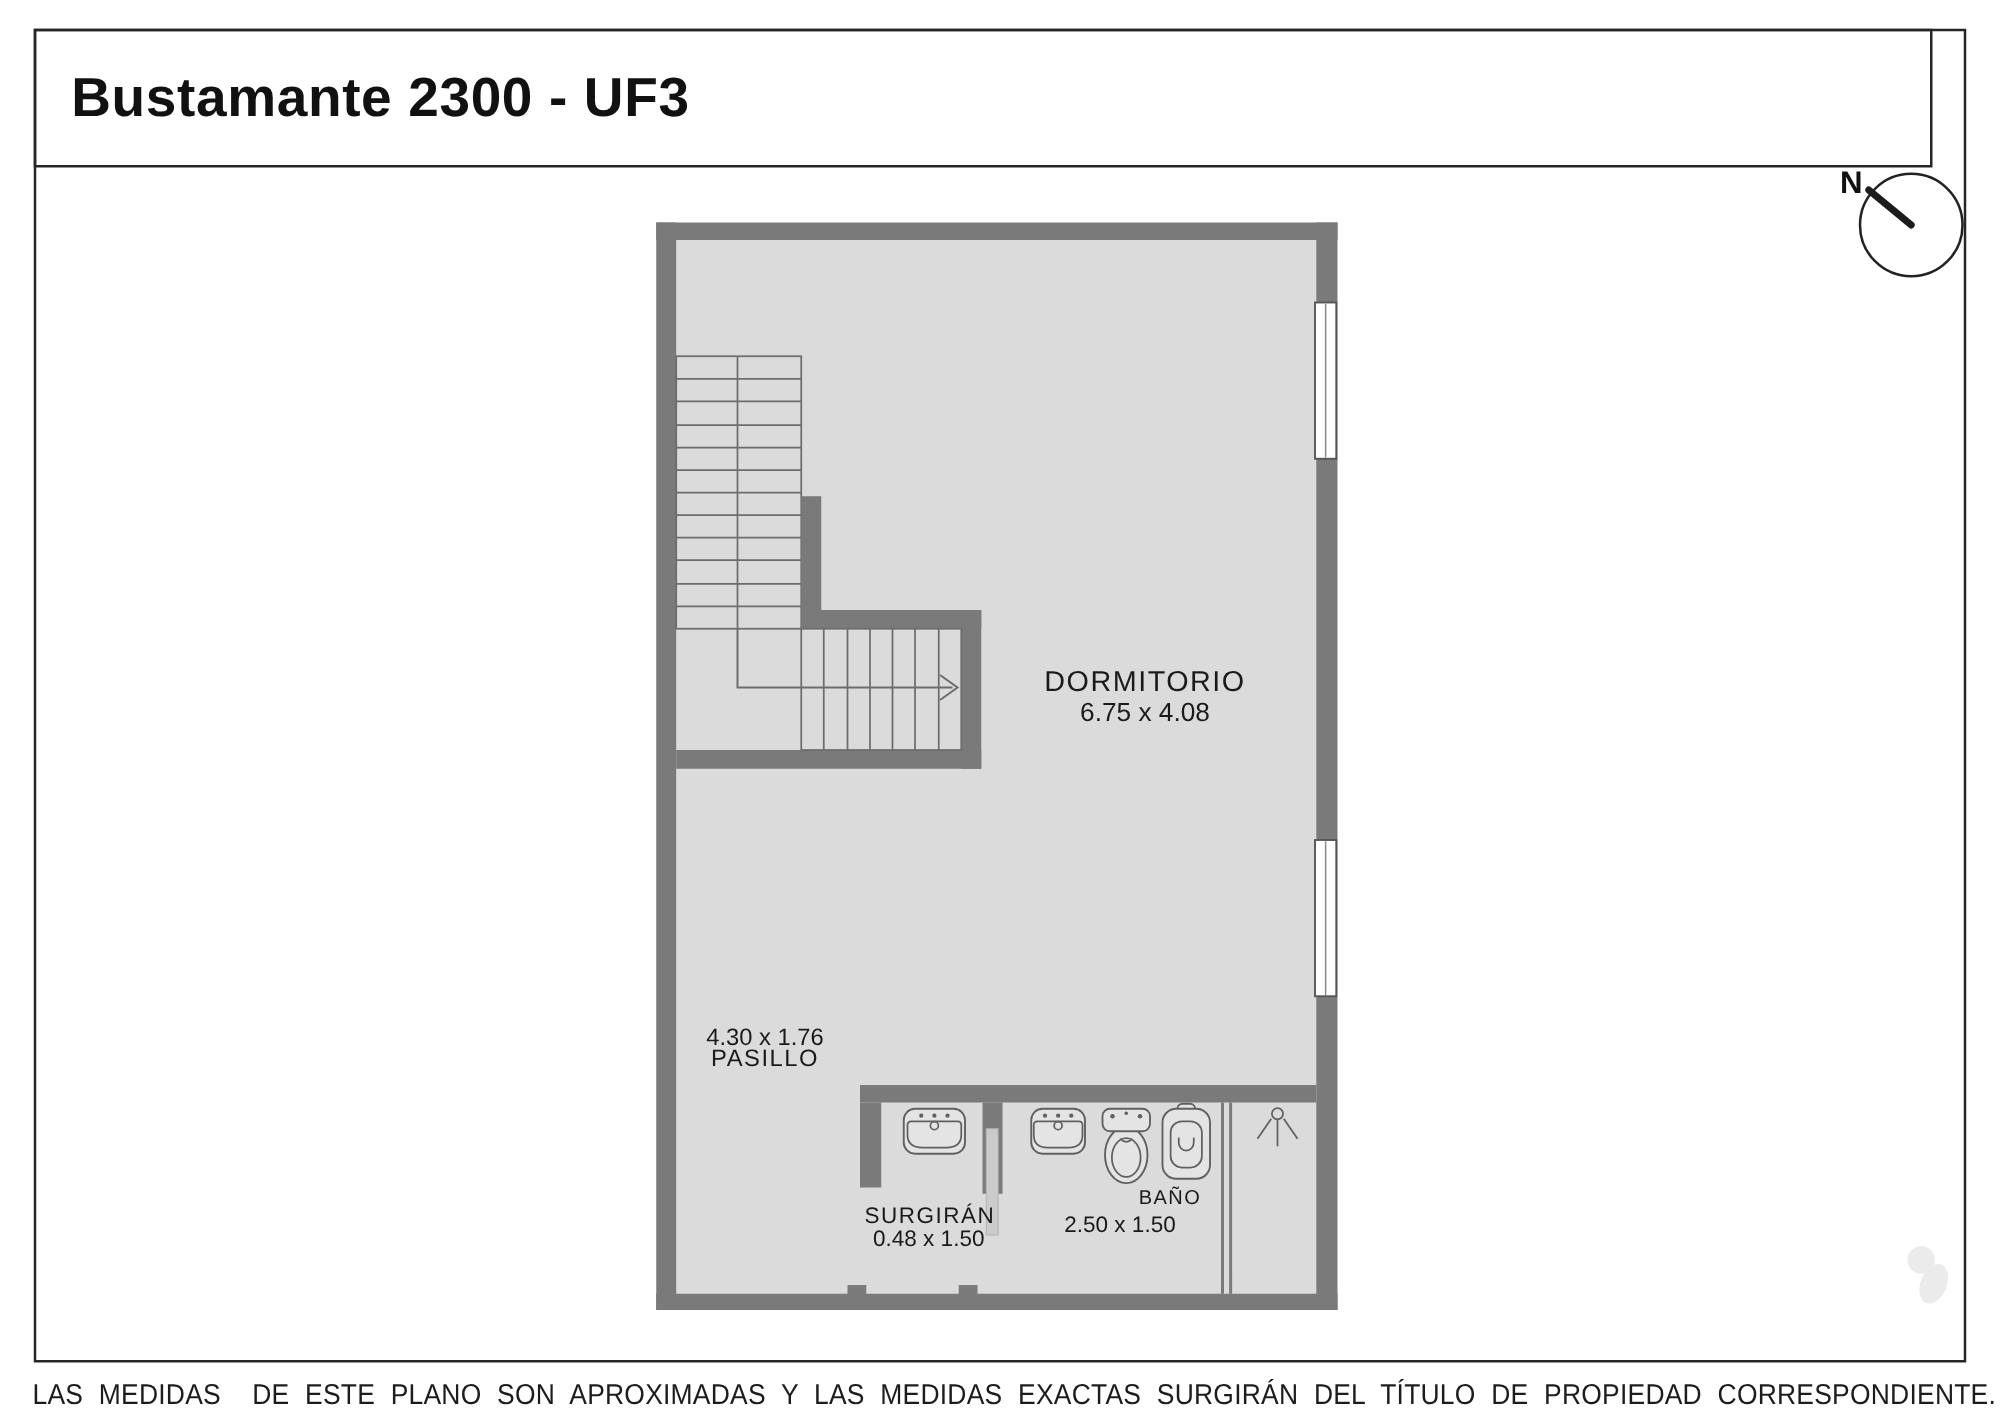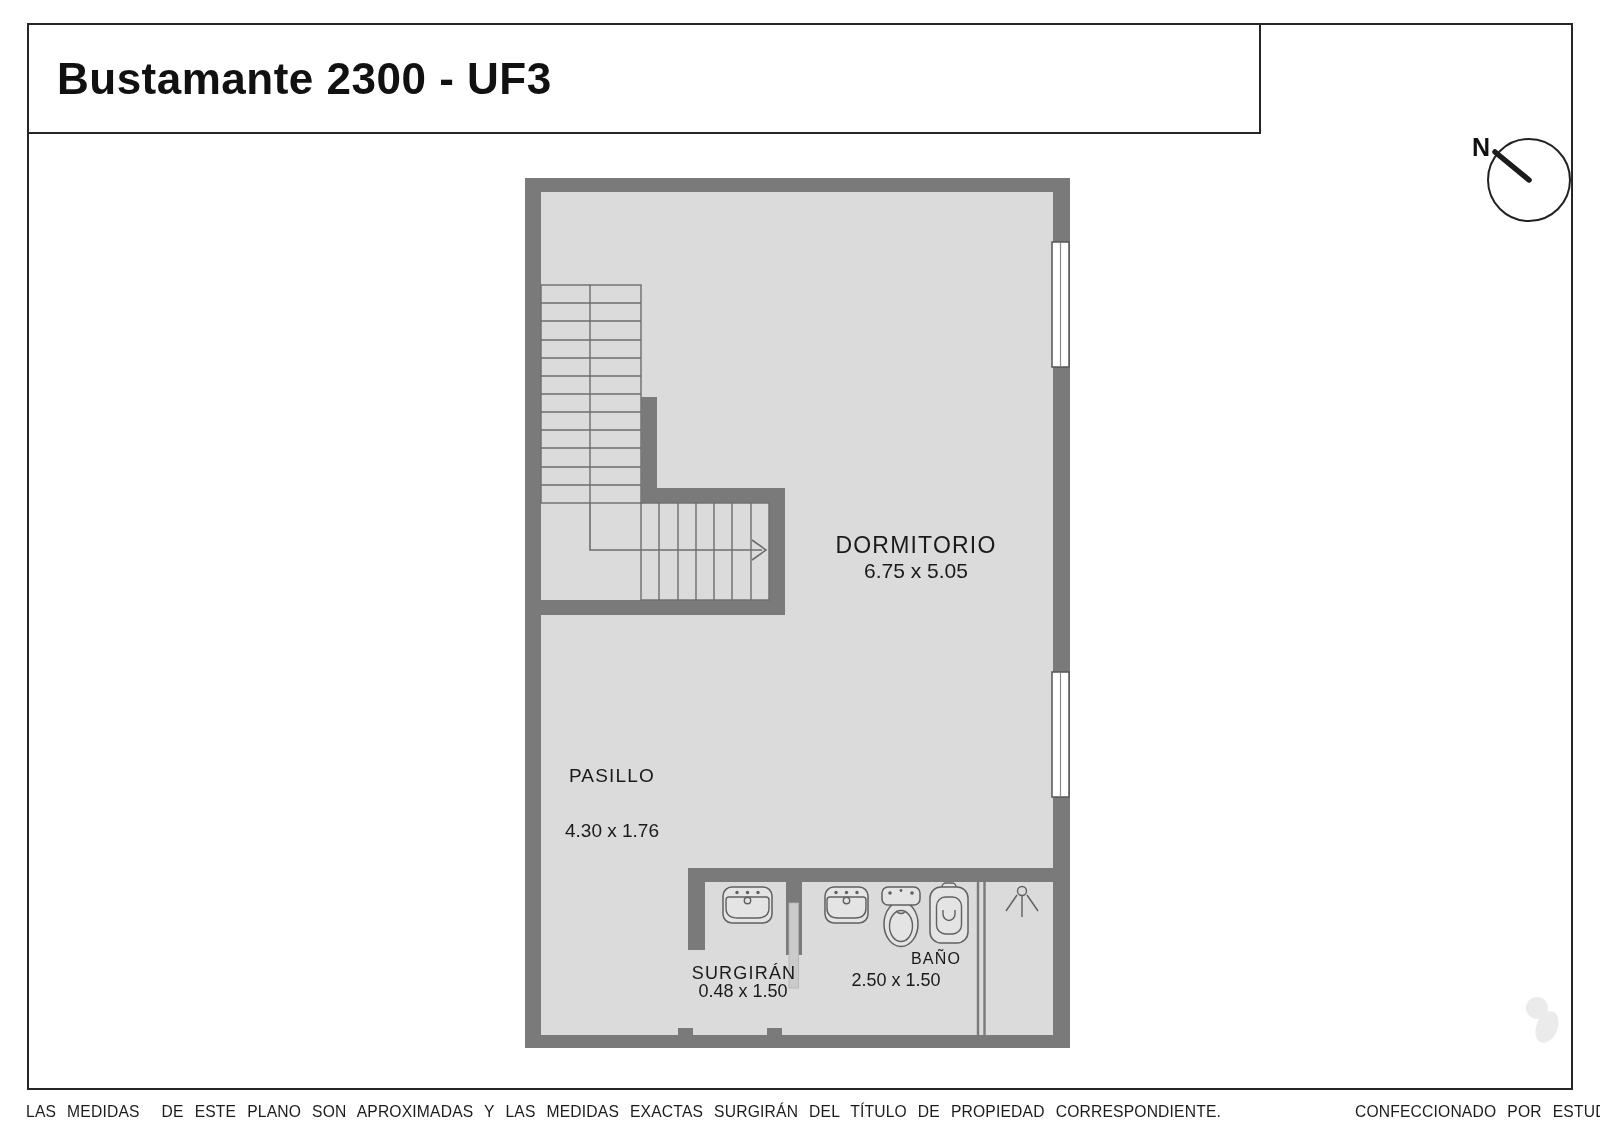--- a/index.html
+++ b/index.html
@@ -4,41 +4,41 @@
 <style>
   :root{
     --wall:#7a7a7a; --floor:#dbdbdb; --line:#6d6d6d; --fixture:#606060;
     --frame:#262626; --text:#1a1a1a; --door_leaf:#cbcbcb; --watermark:#ebebeb;
     --fixture_fill:#e4e4e4;
   }
   *{margin:0;padding:0;box-sizing:border-box}
   body{background:#fff;font-family:"Liberation Sans", sans-serif;}
   .page{position:relative;width:1600px;height:1130px;background:#fff;overflow:hidden;}
   .frame{position:absolute;left:27px;top:23px;width:1546px;height:1067px;border:2px solid var(--frame);}
-  .titlebar{position:absolute;left:27px;top:23px;width:1234px;height:111px;border:2px solid var(--frame);display:flex;align-items:center;}
+  .titlebar{position:absolute;left:27px;top:23px;width:1519px;height:111px;border:2px solid var(--frame);display:flex;align-items:center;}
   .page-title{font-size:44px;font-weight:700;color:#111;padding-left:28px;letter-spacing:0.5px;}
   .plan-svg{position:absolute;left:0;top:0;width:1600px;height:1130px;}
   .w{fill:var(--wall);}
   .fl{fill:var(--floor);}
   .tread{stroke:var(--line);stroke-width:1.4;fill:none;}
   .walkline{stroke:var(--line);stroke-width:1.6;fill:none;}
   .fx{stroke:var(--fixture);stroke-width:1.5;fill:var(--fixture_fill);}
   .fxn{stroke:var(--fixture);stroke-width:1.4;fill:none;}
   .fxd{fill:var(--fixture);}
   .win{fill:#ffffff;stroke:#555;stroke-width:1.5;}
   .winline{stroke:#8a8a8a;stroke-width:1.2;}
   .shower-line{stroke:var(--wall);stroke-width:2.4;}
   .leaf{fill:var(--door_leaf);stroke:#b2b2b2;stroke-width:0.8;}
   .compass-circle{fill:#fff;stroke:#222;stroke-width:2;}
   .needle{stroke:#1c1c1c;stroke-width:5.5;stroke-linecap:round;}
   .wm{fill:var(--watermark);}
   .room-label{position:absolute;transform:translate(-50%,-50%);white-space:nowrap;color:var(--text);}
   .rl-name{letter-spacing:1.2px;}
   .north-label{position:absolute;transform:translate(-50%,-50%);font-size:25px;font-weight:600;color:#111;}
-  .footer{position:absolute;left:26px;top:1102px;width:1548px;display:flex;justify-content:space-between;font-size:17px;color:#1c1c1c;letter-spacing:0.2px;word-spacing:7px;}
+  .footer{position:absolute;left:26px;top:1102px;width:1548px;display:flex;justify-content:space-between;font-size:23px;color:#1c1c1c;letter-spacing:0.2px;word-spacing:7px;}
   .footer .left{white-space:pre;transform:scaleX(0.92);transform-origin:left center;}
   .footer .right{white-space:pre;transform:scaleX(0.92);transform-origin:right center;}
 </style>
 </head>
 <body>
 
 <div class="page">
 
   <div class="frame"></div>
   <div class="titlebar">
@@ -170,23 +170,23 @@
 
     <g>
       <circle class="wm" cx="1537" cy="1008" r="11"></circle>
       <ellipse class="wm" cx="1547" cy="1027" rx="10.5" ry="16.5" transform="rotate(22 1547 1027)"></ellipse>
     </g>
   </svg>
 
   <div class="north-label" style="left:1481px;top:147px;">N</div>
 
   <div class="room-label rl-name" style="left:916px;top:545px;font-size:23px;">DORMITORIO</div>
-  <div class="room-label" style="left:916px;top:571px;font-size:21px;">6.75 x 5.05</div>
+  <div class="room-label" style="left:916px;top:571px;font-size:21px;">6.75 x 4.08</div>
 
-  <div class="room-label rl-name" style="left:612px;top:776px;font-size:19px;">PASILLO</div>
+  <div class="room-label rl-name" style="left:612px;top:848px;font-size:19px;">PASILLO</div>
   <div class="room-label" style="left:612px;top:831px;font-size:19px;">4.30 x 1.76</div>
 
   <div class="room-label rl-name" style="left:744px;top:973px;font-size:18px;">SURGIRÁN</div>
   <div class="room-label" style="left:743px;top:991px;font-size:18px;">0.48 x 1.50</div>
 
   <div class="room-label rl-name" style="left:936px;top:959px;font-size:16px;">BAÑO</div>
   <div class="room-label" style="left:896px;top:980px;font-size:18px;">2.50 x 1.50</div>
 
   <div class="footer">
     <span class="left">LAS MEDIDAS  DE ESTE PLANO SON APROXIMADAS Y LAS MEDIDAS EXACTAS SURGIRÁN DEL TÍTULO DE PROPIEDAD CORRESPONDIENTE.</span>

